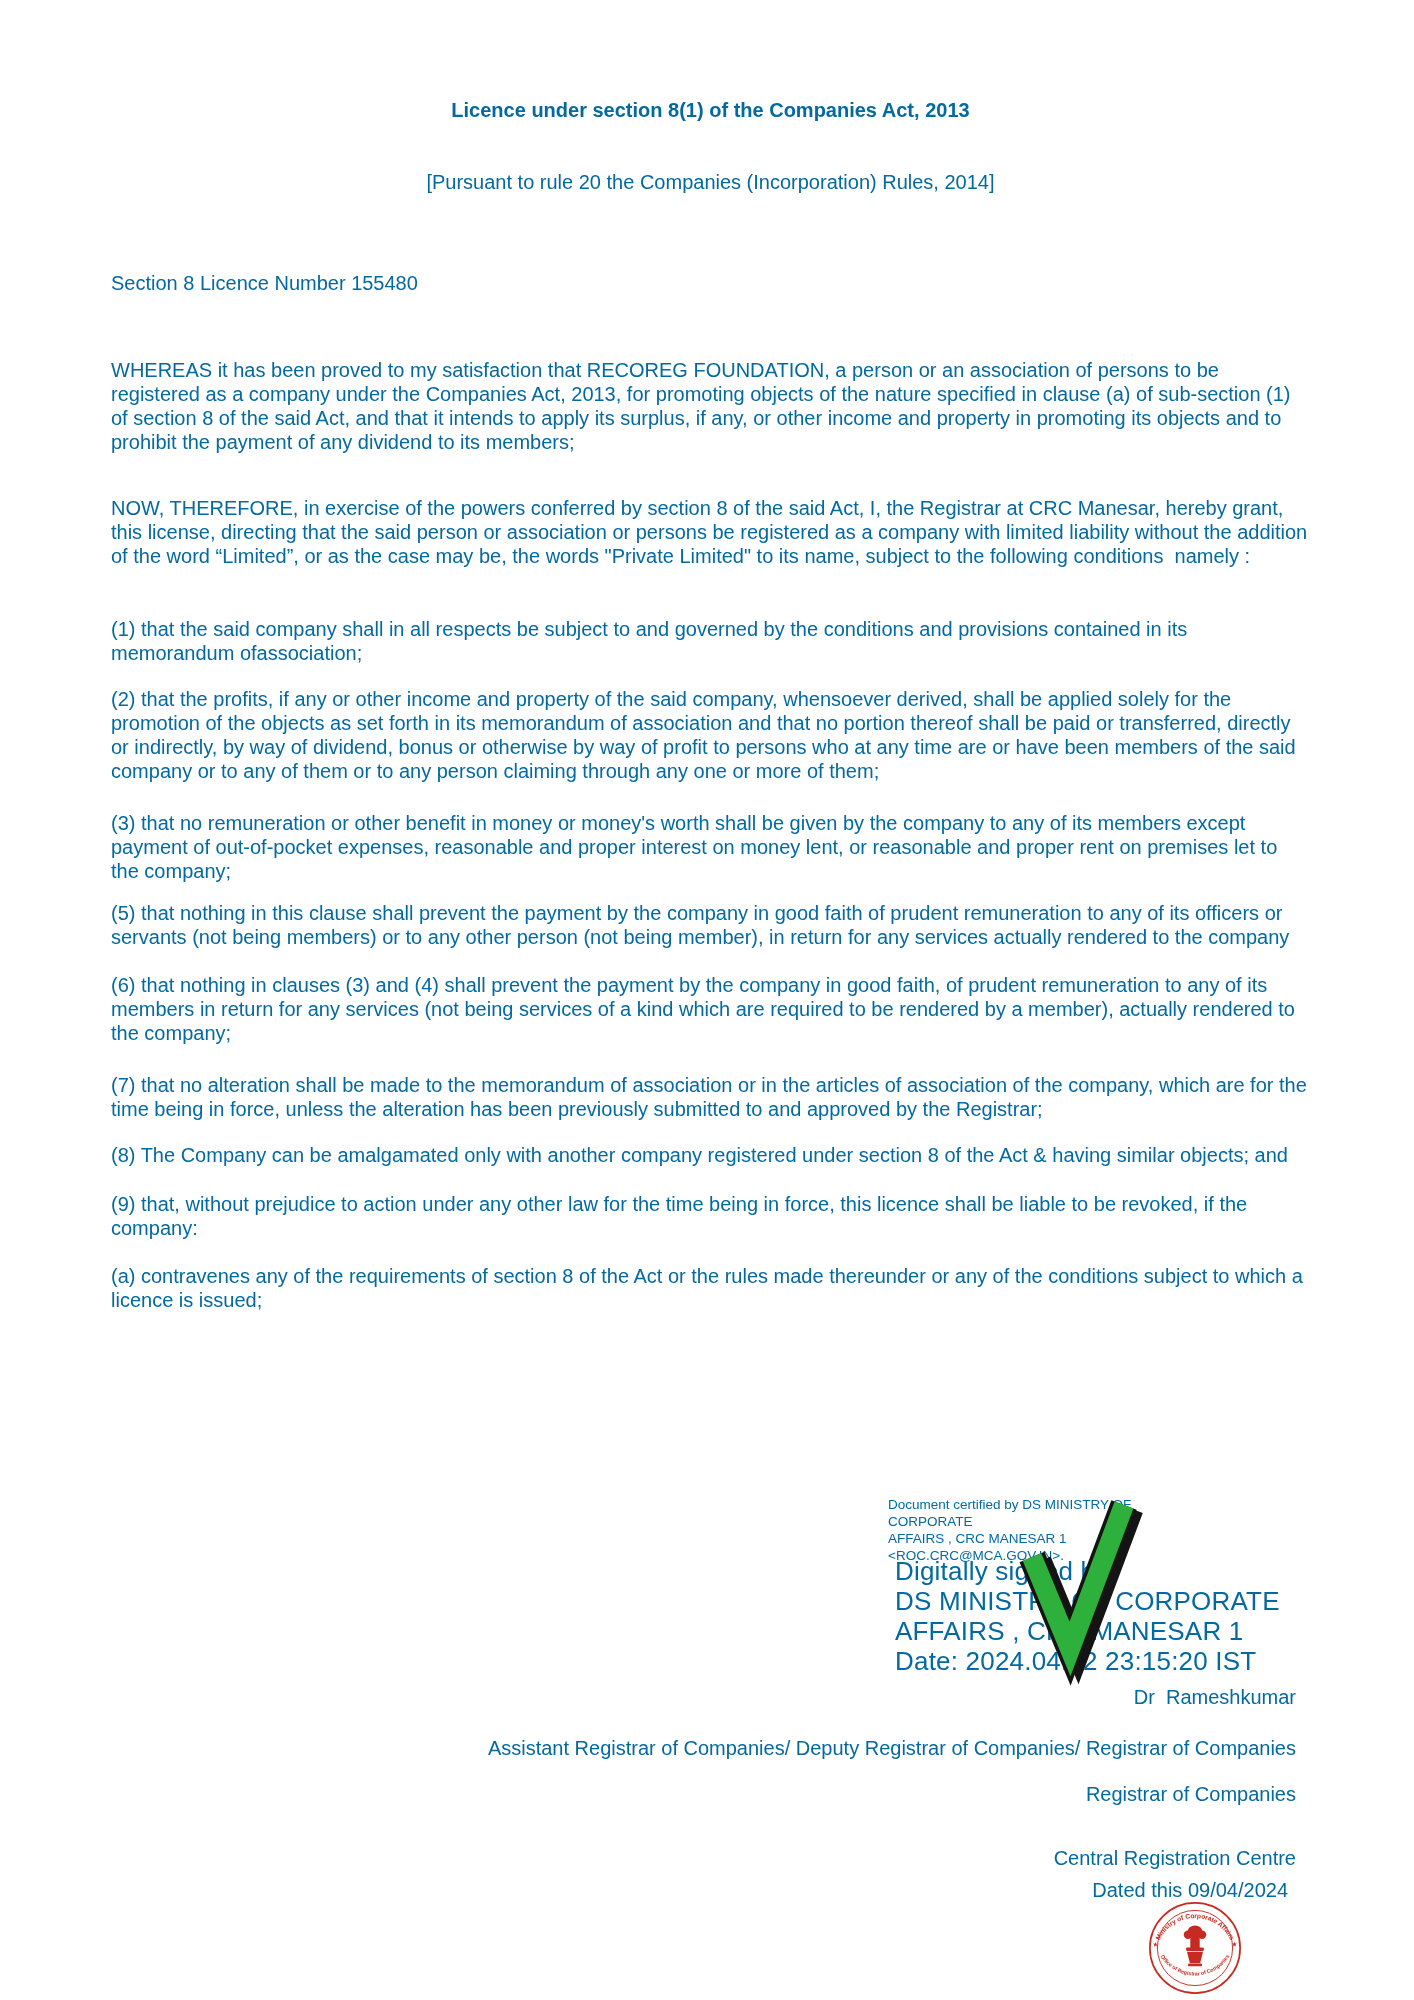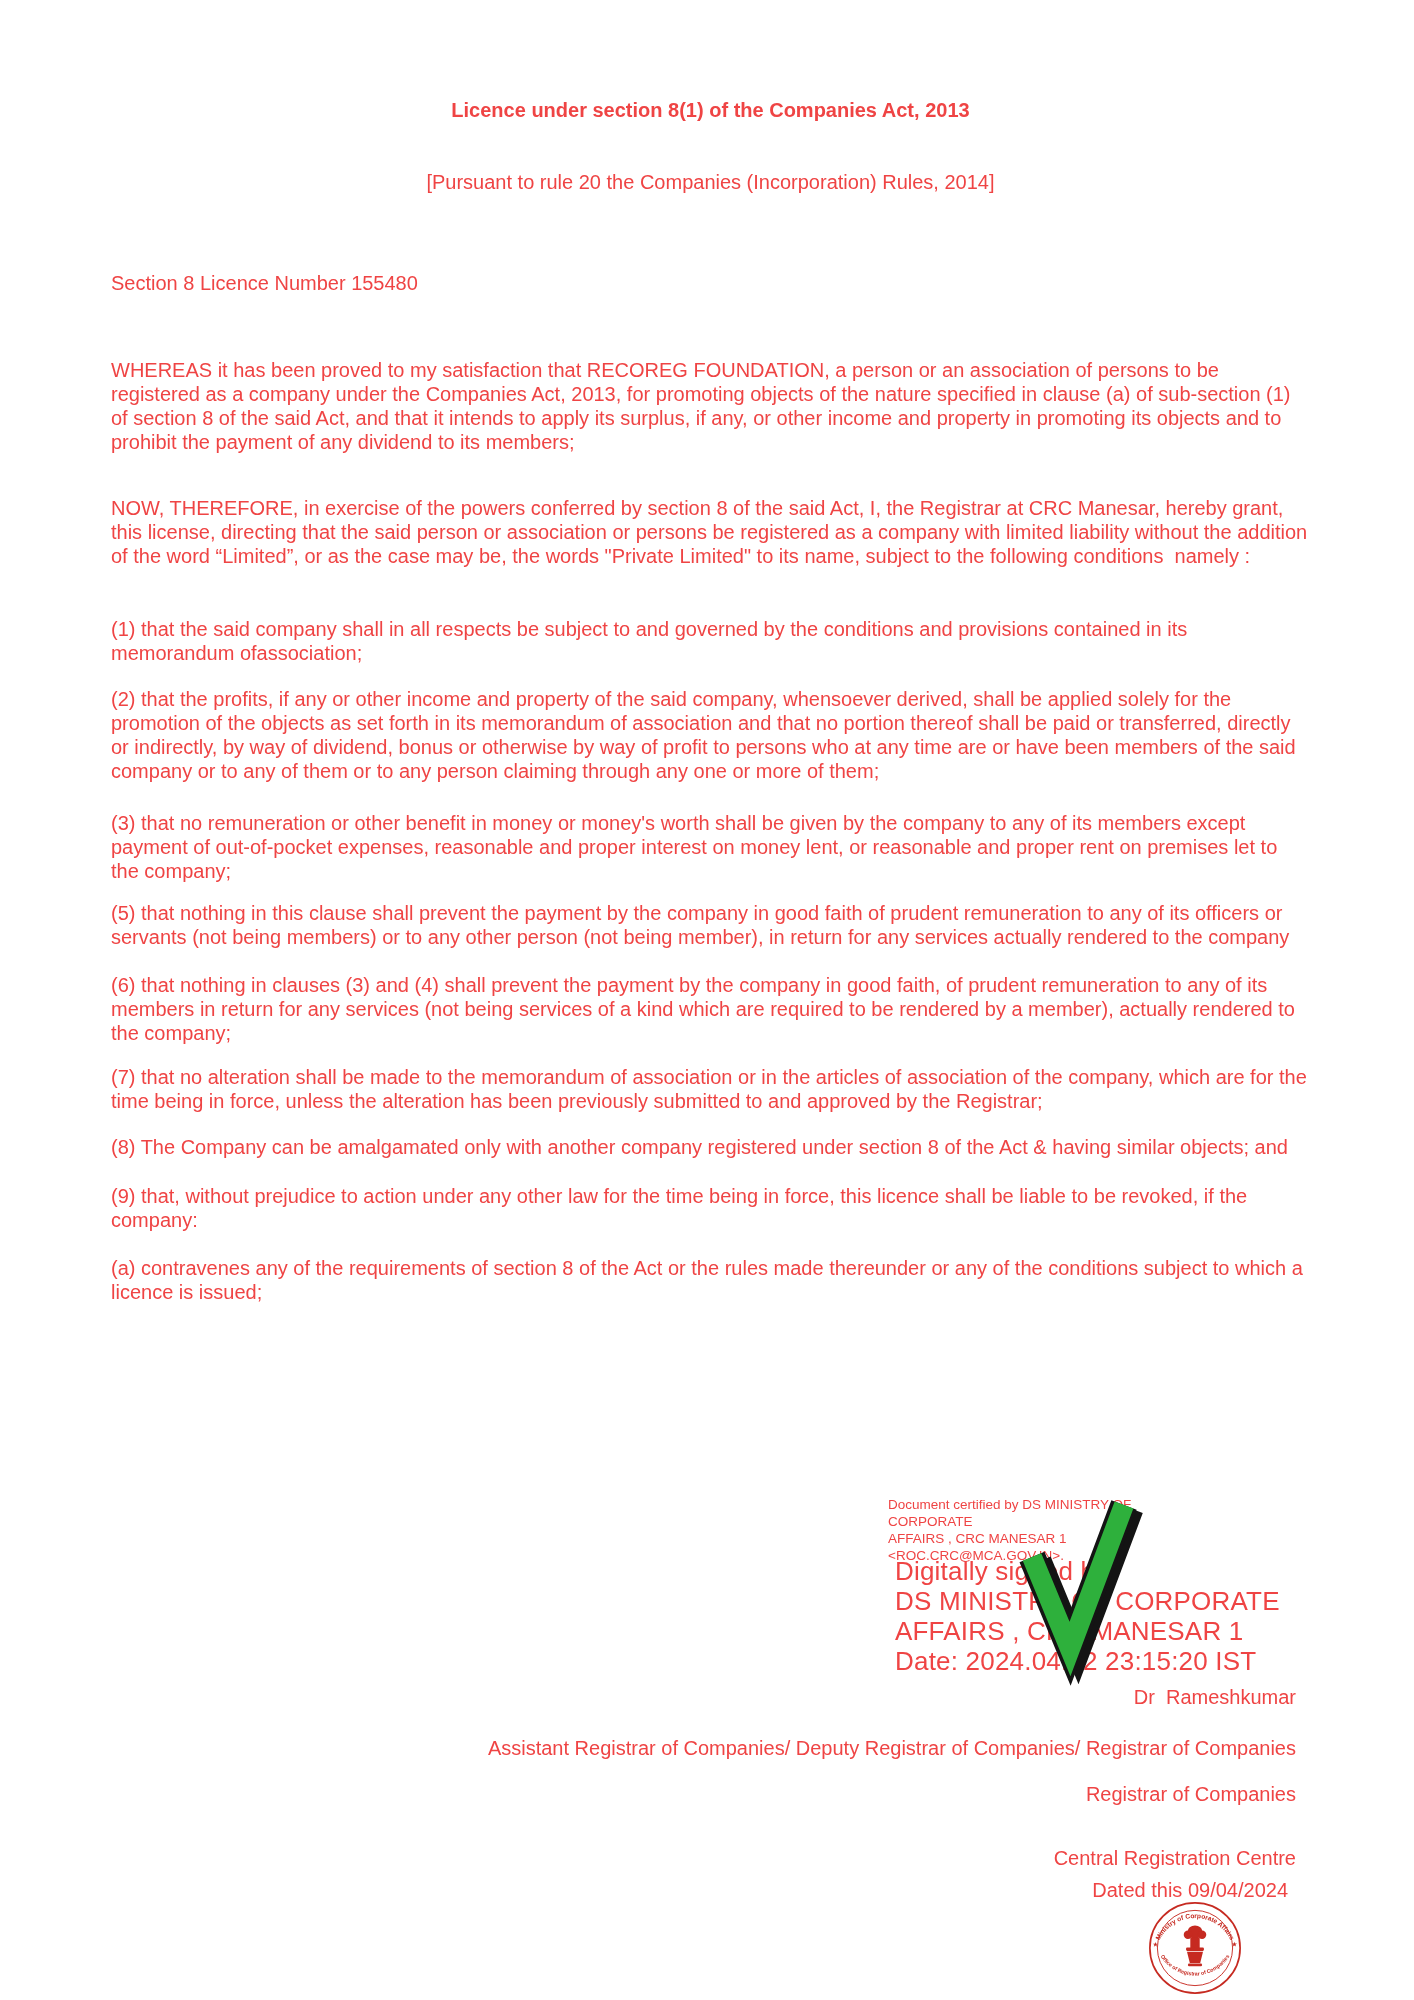--- a/index.html
+++ b/index.html
@@ -1,21 +1,21 @@
 <!DOCTYPE html>
 <html><head>
 <meta charset="utf-8">
 <style>
   html,body { margin:0; padding:0; background:#ffffff; }
   .page {
     position:relative;
     width:1396px; height:2000px;
     background:#ffffff;
     font-family:"Liberation Sans","DejaVu Sans",sans-serif;
-    color:#ef4444;
+    color:#0369a1;
     overflow:hidden;
   }
   .doc-body {
     position:absolute;
     left:111px; top:0;
     width:1199px;
     padding-top:98px;
     font-size:20px;
     line-height:24px;
   }
@@ -55,21 +55,21 @@
     <div class="doc-title">Licence under section 8(1) of the Companies Act, 2013</div>
     <div class="doc-sub">[Pursuant to rule 20 the Companies (Incorporation) Rules, 2014]</div>
     <div class="licence-no">Section 8 Licence Number 155480</div>
 
     <p class="para" style="margin-bottom:42px">WHEREAS it has been proved to my satisfaction that RECOREG FOUNDATION, a person or an association of persons to be registered as a company under the Companies Act, 2013, for promoting objects of the nature specified in clause (a) of sub-section (1) of section 8 of the said Act, and that it intends to apply its surplus, if any, or other income and property in promoting its objects and to prohibit the payment of any dividend to its members;</p>
     <p class="para" style="margin-bottom:49px">NOW, THEREFORE, in exercise of the powers conferred by section 8 of the said Act, I, the Registrar at CRC Manesar, hereby grant, this license, directing that the said person or association or persons be registered as a company with limited liability without the addition of the word “Limited”, or as the case may be, the words "Private Limited" to its name, subject to the following conditions  namely :</p>
     <p class="para" style="margin-bottom:22px">(1) that the said company shall in all respects be subject to and governed by the conditions and provisions contained in its memorandum ofassociation;</p>
     <p class="para" style="margin-bottom:28px">(2) that the profits, if any or other income and property of the said company, whensoever derived, shall be applied solely for the promotion of the objects as set forth in its memorandum of association and that no portion thereof shall be paid or transferred, directly or indirectly, by way of dividend, bonus or otherwise by way of profit to persons who at any time are or have been members of the said company or to any of them or to any person claiming through any one or more of them;</p>
     <p class="para" style="margin-bottom:18px">(3) that no remuneration or other benefit in money or money's worth shall be given by the company to any of its members except payment of out-of-pocket expenses, reasonable and proper interest on money lent, or reasonable and proper rent on premises let to the company;</p>
     <p class="para" style="margin-bottom:24px">(5) that nothing in this clause shall prevent the payment by the company in good faith of prudent remuneration to any of its officers or servants (not being members) or to any other person (not being member), in return for any services actually rendered to the company</p>
-    <p class="para" style="margin-bottom:20px">(6) that nothing in clauses (3) and (4) shall prevent the payment by the company in good faith, of prudent remuneration to any of its members in return for any services (not being services of a kind which are required to be rendered by a member), actually rendered to the company;</p>
+    <p class="para" style="margin-bottom:28px">(6) that nothing in clauses (3) and (4) shall prevent the payment by the company in good faith, of prudent remuneration to any of its members in return for any services (not being services of a kind which are required to be rendered by a member), actually rendered to the company;</p>
     <p class="para" style="margin-bottom:22px">(7) that no alteration shall be made to the memorandum of association or in the articles of association of the company, which are for the time being in force, unless the alteration has been previously submitted to and approved by the Registrar;</p>
     <p class="para" style="margin-bottom:25px">(8) The Company can be amalgamated only with another company registered under section 8 of the Act &amp; having similar objects; and</p>
     <p class="para" style="margin-bottom:24px">(9) that, without prejudice to action under any other law for the time being in force, this licence shall be liable to be revoked, if the company:</p>
     <p class="para" style="margin-bottom:22px">(a) contravenes any of the requirements of section 8 of the Act or the rules made thereunder or any of the conditions subject to which a licence is issued;</p>
   </div>
 
   <div class="sig-cert">
     <span>Document certified by DS MINISTRY OF CORPORATE</span>
     <span>AFFAIRS , CRC MANESAR 1 &lt;ROC.CRC@MCA.GOV.IN&gt;.</span>
   </div>

